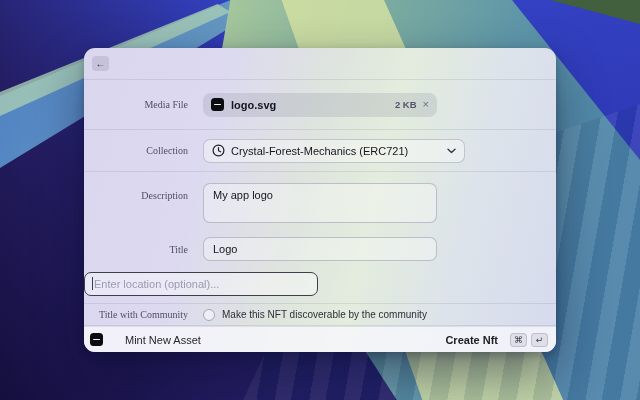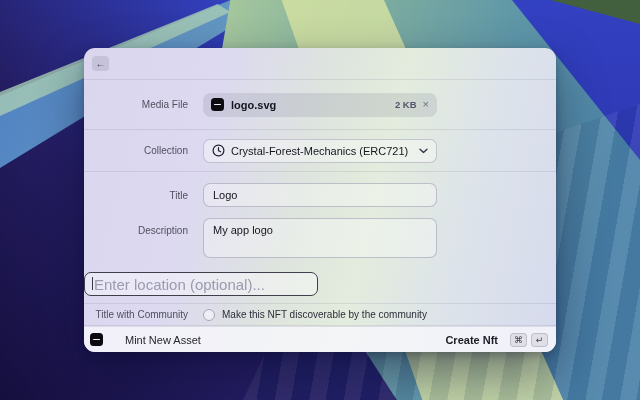--- a/index.html
+++ b/index.html
@@ -27,53 +27,53 @@
         background:linear-gradient(104deg,#d9d6ee 0%,#dcd9f0 26%,#dee4de 46%,#e3ecdd 60%,#dde3ea 78%,#d6daee 100%);
         box-shadow:0 22px 50px rgba(8,8,40,.45), 0 3px 10px rgba(8,8,40,.25); }
 
   .row-div { border-bottom:1px solid rgba(110,110,145,0.16); }
 
   .win-header { height:32px; display:flex; align-items:center; padding-left:8px; flex:none; }
   .back-btn { width:17px; height:15px; border-radius:4px; background:rgba(104,104,128,0.18);
         display:flex; align-items:center; justify-content:center; font-size:10px; color:#2e2e38; cursor:default; }
 
   .form-row { display:flex; align-items:center; flex:none; }
-  .row-label { width:104px; text-align:right; margin-right:15px; font-size:10px; color:#50505f; flex:none; }
+  .row-label { width:104px; text-align:right; margin-right:15px; font-size:10px; color:#50505f; flex:none;font-family:Liberation Serif, serif; }
   .field-col { width:234px; flex:none; }
 
   .row-media { height:50px; }
   .file-chip { width:234px; height:24px; border-radius:8px; background:rgba(125,128,150,0.20);
         display:flex; align-items:center; padding:0 8px; }
   .mini-logo { width:13px; height:13px; border-radius:3.5px; background:#0b0b10; flex:none;
         display:flex; align-items:center; justify-content:center; }
   .mini-logo span { display:block; width:7px; height:1.6px; border-radius:1px; background:#f2f2f5; }
   .file-name { margin-left:7px; font-size:11px; font-weight:bold; color:#15151d; }
   .file-size { margin-left:auto; font-size:9.5px; color:#55556a;font-weight:bold; }
   .file-remove { margin-left:6px; font-size:11px; color:#6e6e80; line-height:1; }
 
   .row-collection { height:42px; }
-  .select-box { width:234px; height:24px; border-radius:7px; border:1px solid rgba(160,160,180,0.55);
+  .select-box { width:262px; height:24px; border-radius:7px; border:1px solid rgba(160,160,180,0.55);
         background:rgba(255,255,255,0.38); display:flex; align-items:center; padding:0 8px; }
   .select-box svg { flex:none; }
   .select-text { margin-left:6px; font-size:11px; font-weight:500; color:#16161e; white-space:nowrap; }
   .chevron { margin-left:auto; display:flex; }
 
   .form-section { height:132px; padding-top:11px; flex:none; }
   .row-title { height:24px; margin-bottom:11px; }
   .row-desc { height:40px; margin-bottom:14px; align-items:flex-start; }
   .row-desc .row-label { padding-top:7px; }
   .row-loc { height:24px; }
   .text-field { width:234px; height:24px; border-radius:7px; border:1px solid rgba(150,150,172,0.55);
         background:rgba(255,255,255,0.32); font-size:11px; color:#15151d; padding:0 9px;
         display:flex; align-items:center; }
   .textarea-field { width:234px; height:40px; border-radius:7px; border:1px solid rgba(150,150,172,0.55);
         background:rgba(255,255,255,0.32); font-size:11px; color:#15151d; padding:5px 9px; }
   .loc-wrap { position:relative; width:234px; height:24px; }
   .loc-input { width:234px; height:24px; border-radius:7px; border:1.5px solid #3f3f4c;
-        background:rgba(255,255,255,0.42); font-size:15px; color:#15151d; padding:0 9px;
+        background:rgba(255,255,255,0.42); font-size:11px; color:#15151d; padding:0 9px;
         outline:none; font-family:inherit; }
   .loc-input::placeholder { color:#9a9ab0; }
   .caret { position:absolute; left:8px; top:5px; width:1px; height:13px; background:#3a3a46; }
 
   .row-share { height:22px; }
   .checkbox-circle { width:12px; height:12px; border-radius:50%; border:1px solid #a7a7bb;
         background:rgba(255,255,255,0.5); flex:none; margin-right:7px; }
   .share-option { font-size:10px; color:#2e2e3a; }
 
   .win-footer { height:26px; margin-top:auto; flex:none; display:flex; align-items:center;
@@ -127,28 +127,28 @@
       <div class="select-text">Crystal-Forest-Mechanics (ERC721)</div>
       <div class="chevron">
         <svg width="9" height="6" viewBox="0 0 9 6">
           <path d="M1 1.2 L4.5 4.6 L8 1.2" fill="none" stroke="#3a3a48" stroke-width="1.4" stroke-linecap="round" stroke-linejoin="round"></path>
         </svg>
       </div>
     </div>
   </div>
 
   <div class="form-section row-div">
+    <div class="form-row row-desc">
+      <div class="row-label">Description</div>
+      <div class="textarea-field">My app logo</div>
+    </div>
+
     <div class="form-row row-title">
       <div class="row-label">Title</div>
       <div class="text-field">Logo</div>
-    </div>
-
-    <div class="form-row row-desc">
-      <div class="row-label">Description</div>
-      <div class="textarea-field">My app logo</div>
     </div>
 
     <div class="form-row row-loc">
       <div class="loc-wrap field-col">
         <input class="loc-input" type="text" placeholder="Enter location (optional)..." style="">
         <div class="caret"></div>
       </div>
     </div>
   </div>
 

